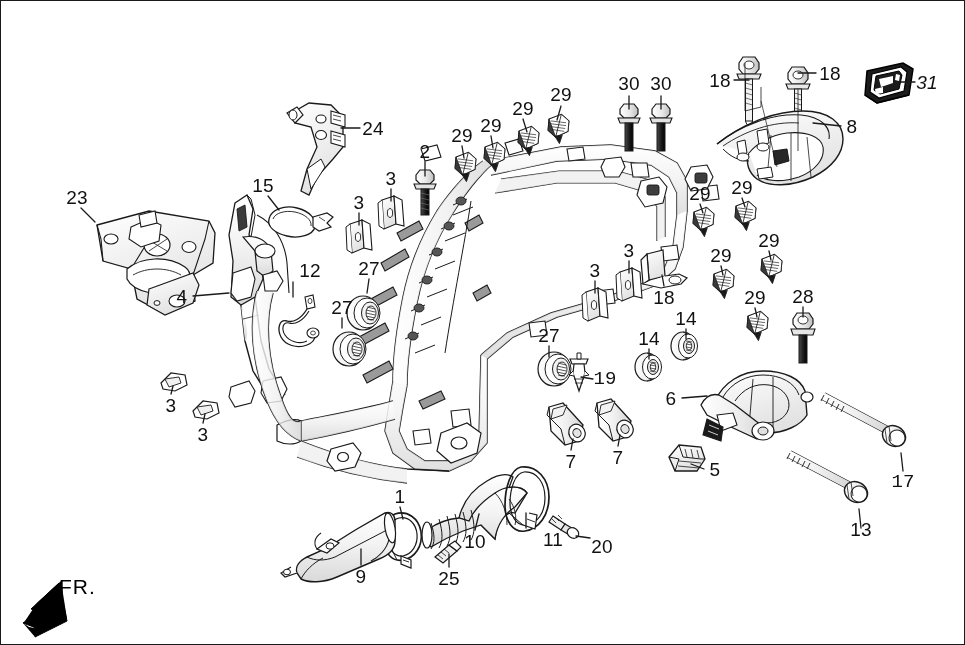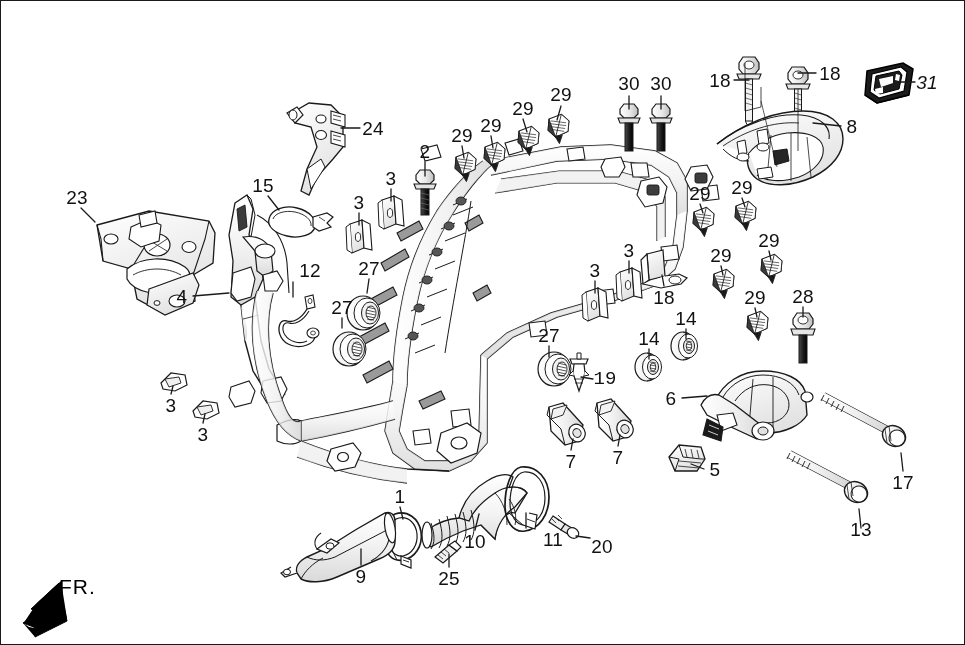--- a/index.html
+++ b/index.html
@@ -631,21 +631,21 @@
       <div class="callout" style="left: 720px; top: 254px;">29</div>
       <div class="callout" style="left: 768px; top: 239px;">29</div>
       <div class="callout" style="left: 754px; top: 296px;">29</div>
       <div class="callout" style="left: 802px; top: 295px;">28</div>
       <div class="callout" style="left: 685px; top: 317px;">14</div>
       <div class="callout" style="left: 648px; top: 337px;">14</div>
       <div class="callout" style="left: 670px; top: 397px;">6</div>
       <div class="callout" style="left: 570px; top: 460px;">7</div>
       <div class="callout" style="left: 617px; top: 456px;">7</div>
       <div class="callout" style="left: 714px; top: 468px;">5</div>
-      <div class="callout" style="left: 902px; top: 481px;">17</div>
+      <div class="callout" style="left: 902px; top: 481px; font-family: Liberation Mono, monospace;">17</div>
       <div class="callout" style="left: 860px; top: 528px;">13</div>
       <div class="callout" style="left: 399px; top: 495px;">1</div>
       <div class="callout" style="left: 360px; top: 575px;">9</div>
       <div class="callout" style="left: 474px; top: 540px;">10</div>
       <div class="callout" style="left: 552px; top: 538px;">11</div>
       <div class="callout" style="left: 448px; top: 577px;">25</div>
       <div class="callout" style="left: 601px; top: 537px; margin-top: 8px;">20</div>
     </div>
 
   <div class="fr-label">FR.</div>

